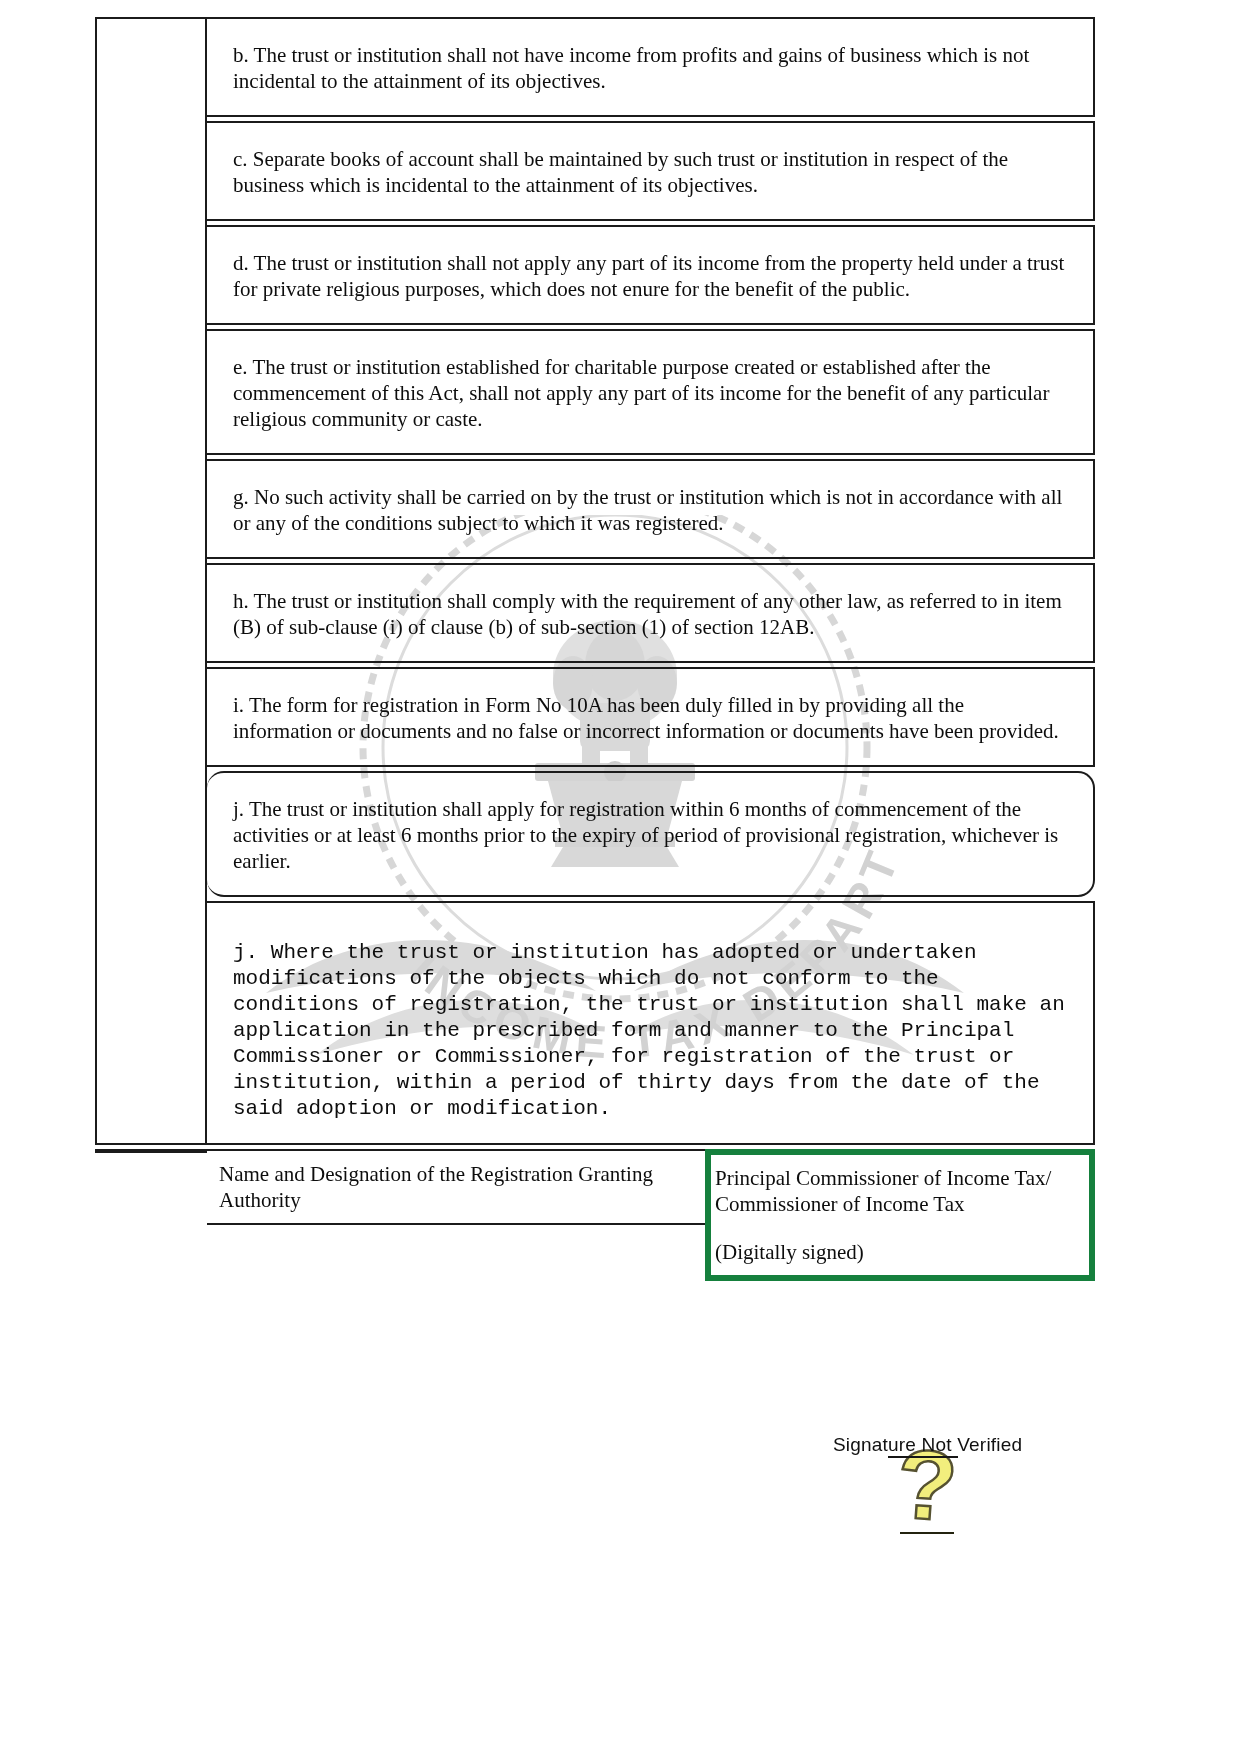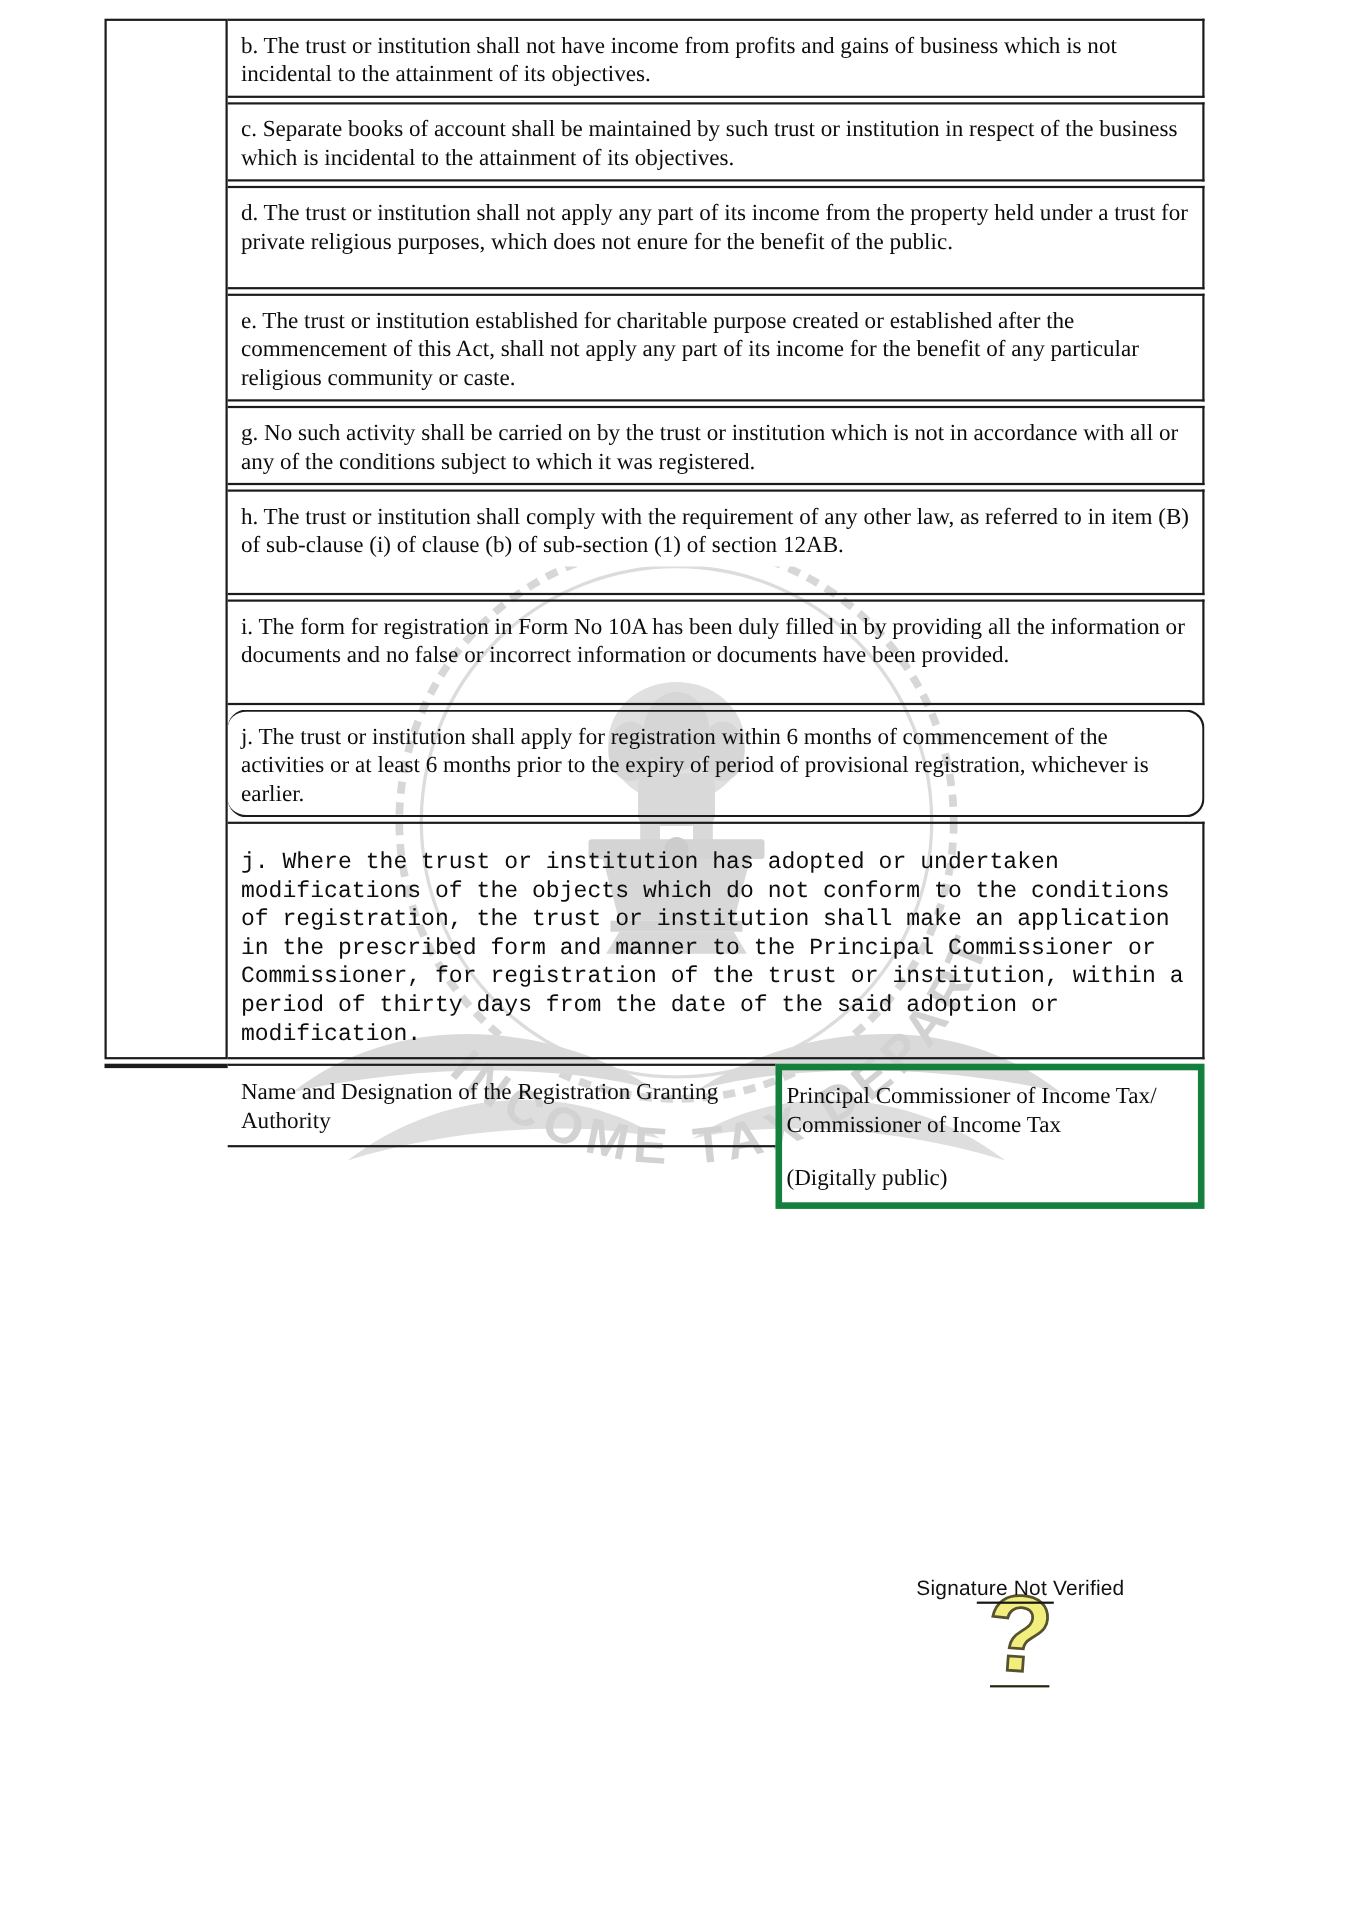--- a/index.html
+++ b/index.html
@@ -18,21 +18,21 @@
   .upper{display:flex;align-items:stretch;}
   .num-col{
     width:108px;flex:0 0 108px;border:2px solid #1b1b1b;background:transparent;
   }
   .rows{flex:1;display:flex;flex-direction:column;}
   .crow{
     border:2px solid #1b1b1b;border-left:none;margin-bottom:4px;
     padding:8px 11px 6px 11px;box-sizing:border-box;background:transparent;
   }
   .crow:last-child{margin-bottom:0;}
-  .crow p{margin:1px;font-size:21px;line-height:26px;}
+  .crow p{margin:15px;font-size:21px;line-height:26px;}
   .r-b{min-height:68px;} .r-c{min-height:66px;}
   .r-d{min-height:94px;} .r-e{min-height:94px;}
   .r-f{min-height:40px;} .r-g{min-height:66px;}
   .r-h{min-height:96px;} .r-i{min-height:96px;}
   .r-j1{min-height:96px;border-radius:17px;}
   .r-j2{min-height:158px;padding-top:22px;font-family:Liberation Mono, monospace;}
   .authority{display:flex;align-items:flex-start;margin-top:4px;min-height:118px;}
   .a-num{width:108px;flex:0 0 108px;border:2px solid #1b1b1b;}
   .a-label{
     width:498px;flex:0 0 498px;border:2px solid #1b1b1b;border-left:none;border-right:none;
@@ -139,21 +139,21 @@
         </div>
     </div>
   </div>
   <div class="authority">
     <div class="a-num"></div>
     <div class="a-label">
       <p>Name and Designation of the Registration Granting Authority</p>
     </div>
     <div class="a-value">
       <p>Principal Commissioner of Income Tax/ Commissioner of Income Tax</p>
-      <p class="signed-note">(Digitally public)</p>
+      <p class="signed-note">(Digitally signed)</p>
     </div>
   </div>
 </div>
 
 <div class="stamp">
   <span class="qm">?</span>
   <div class="stamp-title">Signature Not Verified</div>
   <div class="stamp-underline"></div>
   <div class="stamp-strike"></div>
 </div>

